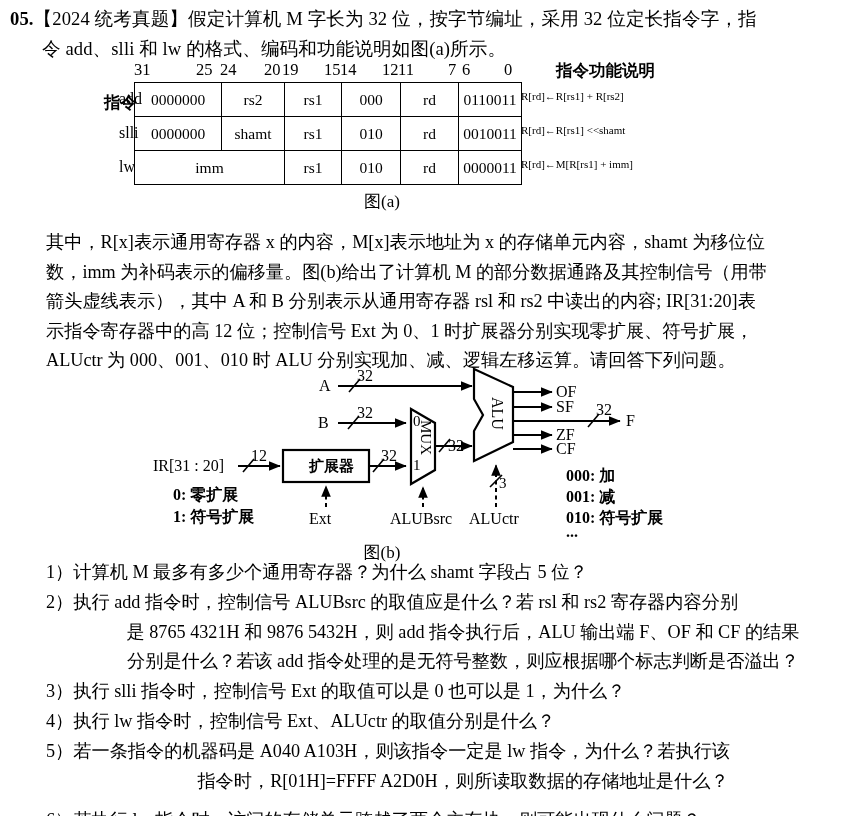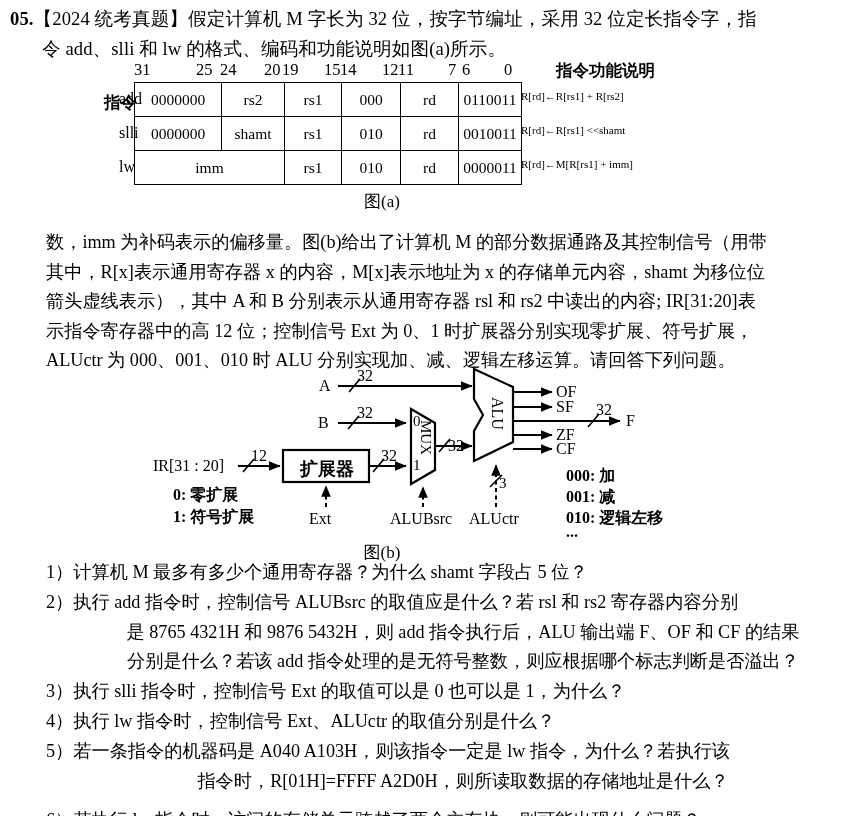--- a/index.html
+++ b/index.html
@@ -221,22 +221,22 @@
     </table>
 
   <div class="rowdesc" style="top:30px">R[rd]←R[rs1] + R[rs2]</div>
   <div class="rowdesc" style="top:64px">R[rd]←R[rs1] &lt;&lt;shamt</div>
   <div class="rowdesc" style="top:98px">R[rd]←M[R[rs1] + imm]</div>
 
   <div class="figcap" style="top:130px">图(a)</div>
 </div>
 
 <div id="para">
+  <span>其中，R[x]表示通用寄存器 x 的内容，M[x]表示地址为 x 的存储单元内容，shamt 为移位位</span>
   <span>数，imm 为补码表示的偏移量。图(b)给出了计算机 M 的部分数据通路及其控制信号（用带</span>
-  <span>其中，R[x]表示通用寄存器 x 的内容，M[x]表示地址为 x 的存储单元内容，shamt 为移位位</span>
   <span>箭头虚线表示），其中 A 和 B 分别表示从通用寄存器 rsl 和 rs2 中读出的内容; IR[31:20]表</span>
   <span>示指令寄存器中的高 12 位；控制信号 Ext 为 0、1 时扩展器分别实现零扩展、符号扩展，</span>
   <span>ALUctr 为 000、001、010 时 ALU 分别实现加、减、逻辑左移运算。请回答下列问题。</span>
 </div>
 
 <div id="fig-b">
 
   <svg width="844" height="175" viewBox="0 0 844 175">
     <defs>
       <marker id="ah" markerWidth="7" markerHeight="7" refX="6.2" refY="3" orient="auto">
@@ -294,21 +294,21 @@
 
   <div class="dtxt" style="left:319px; top:12px;">A</div>
   <div class="dtxt" style="left:357px; top:2px;">32</div>
 
   <div class="dtxt" style="left:318px; top:49px;">B</div>
   <div class="dtxt" style="left:357px; top:39px;">32</div>
 
   <div class="dtxt" style="left:153px; top:92px;">IR[31 : 20]</div>
   <div class="dtxt" style="left:251px; top:82px;">12</div>
 
-  <div class="dtxt b" style="left:300px; top:92px; font-size:18px;">扩展器</div>
+  <div class="dtxt b" style="left:309px; top:92px; font-size:15px;">扩展器</div>
   <div class="dtxt" style="left:381px; top:82px;">32</div>
 
   <div class="dtxt b" style="left:173px; top:120px;">0: 零扩展</div>
   <div class="dtxt b" style="left:173px; top:142px;">1: 符号扩展</div>
   <div class="dtxt" style="left:309px; top:145px;">Ext</div>
 
   <div class="dtxt" style="left:413px; top:48px; font-size:15px;">0</div>
   <div class="dtxt" style="left:413px; top:92px; font-size:15px;">1</div>
   <div class="vert" style="left:434px; top:55px; font-size:15px;">MUX</div>
   <div class="dtxt" style="left:390px; top:145px;">ALUBsrc</div>
@@ -321,21 +321,21 @@
   <div class="dtxt" style="left:556px; top:18px;">OF</div>
   <div class="dtxt" style="left:556px; top:33px;">SF</div>
   <div class="dtxt" style="left:556px; top:61px;">ZF</div>
   <div class="dtxt" style="left:556px; top:75px;">CF</div>
 
   <div class="dtxt" style="left:596px; top:36px;">32</div>
   <div class="dtxt" style="left:626px; top:47px;">F</div>
 
   <div class="dtxt b" style="left:566px; top:101px;">000: 加</div>
   <div class="dtxt b" style="left:566px; top:122px;">001: 减</div>
-  <div class="dtxt b" style="left:566px; top:143px;">010: 逻辑左移</div>
+  <div class="dtxt b" style="left:566px; top:143px;">010: 符号扩展</div>
   <div class="dtxt b" style="left:566px; top:158px;">...</div>
 
   <div class="figcap" style="top:176px;">图(b)</div>
 </div>
 
 <div id="qlist">
   <div class="q">
     <span class="ln">1）计算机 M 最多有多少个通用寄存器？为什么 shamt 字段占 5 位？</span>
   </div>
   <div class="q">

